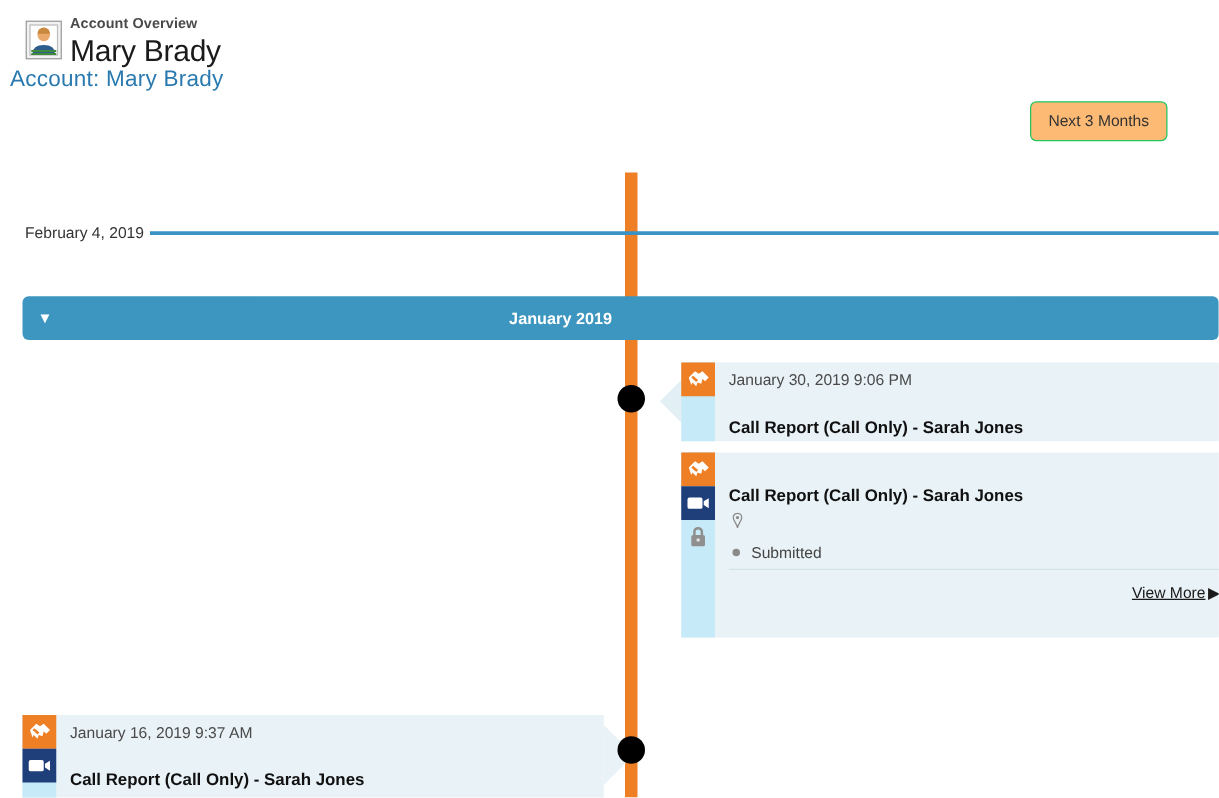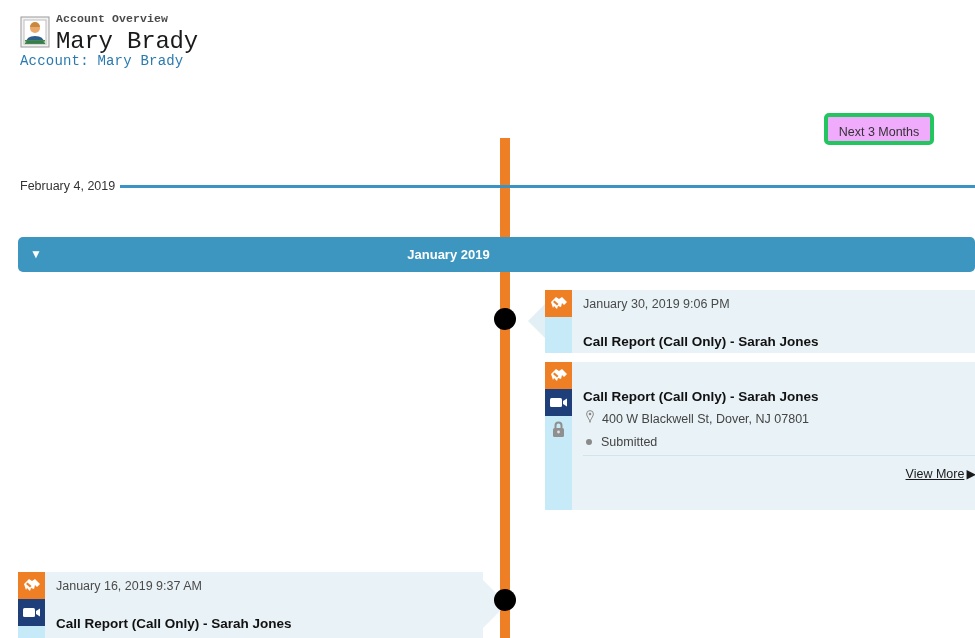--- a/index.html
+++ b/index.html
@@ -16,21 +16,20 @@
     color: #222;
     -webkit-font-smoothing: antialiased;
   }
 
   
   #header {
     position: absolute;
     top: 0; left: 0;
     width: 975px;
     height: 75px;
-    font-family: Liberation Mono, monospace;
   }
   #account-icon {
     position: absolute;
     left: 20px;
     top: 16px;
     width: 30px;
     height: 32px;
   }
   #header-text {
     position: absolute;
@@ -47,50 +46,49 @@
   .account-name {
     font-size: 24px;
     font-weight: normal;
     color: #1a1a1a;
     line-height: 30px;
     margin-top: 1px;
     letter-spacing: -0.2px;
   }
   #account-link-row {
     position: absolute;
-    left: 20px;
+    left: 8px;
     top: 53px;
-    font-size: 14px;
+    font-size: 18px;
     color: #2a7ab0;
     letter-spacing: 0.2px;
   }
   #account-link-row .lbl { color: #2a7ab0; }
   #account-link-row a {
     color: #2a7ab0;
     text-decoration: none;
   }
 
   
   #next-months-btn {
     position: absolute;
     left: 824px;
     top: 81px;
     width: 110px;
     height: 32px;
-    border: 4px solid #22c55e;
+    border: 1px solid #22c55e;
     border-radius: 5px;
-    background: #f0abfc;
+    background: #fdba74;
     color: #333333;
     font-size: 12.5px;
     font-family: "Liberation Sans", sans-serif;
     cursor: pointer;
     padding: 0;
     line-height: 30px;
     text-align: center;
-    margin-top: 32px;
   }
 
   
   #timeline-axis {
     position: absolute;
     left: 500px;
     top: 138px;
     width: 10px;
     height: 500px;
     background: #ef7f24;
@@ -370,21 +368,20 @@
   <div class="card-body">
     <div class="evt-title">Call Report (Call Only) - Sarah Jones</div>
 
     <div class="evt-meta">
       <span class="mico">
         <svg width="10" height="13" viewBox="0 0 10 13">
           <path d="M5 0.6 a3.4 3.4 0 0 1 3.4 3.4 c0 2.6 -3.4 5.6 -3.4 8.4 c0 -2.8 -3.4 -5.8 -3.4 -8.4 A3.4 3.4 0 0 1 5 0.6 z" fill="none" stroke="#8a8a8a" stroke-width="1"></path>
           <circle cx="5" cy="4" r="1.3" fill="#8a8a8a"></circle>
         </svg>
       </span>
-      <span>400 W Blackwell St, Dover, NJ 07801</span>
     </div>
 
     <div class="evt-meta">
       <span class="status-dot"></span>
       <span>Submitted</span>
     </div>
   </div>
 
   <div class="card-sep" style="top:93px;"></div>
   <div class="view-more" style="top:104px;">

